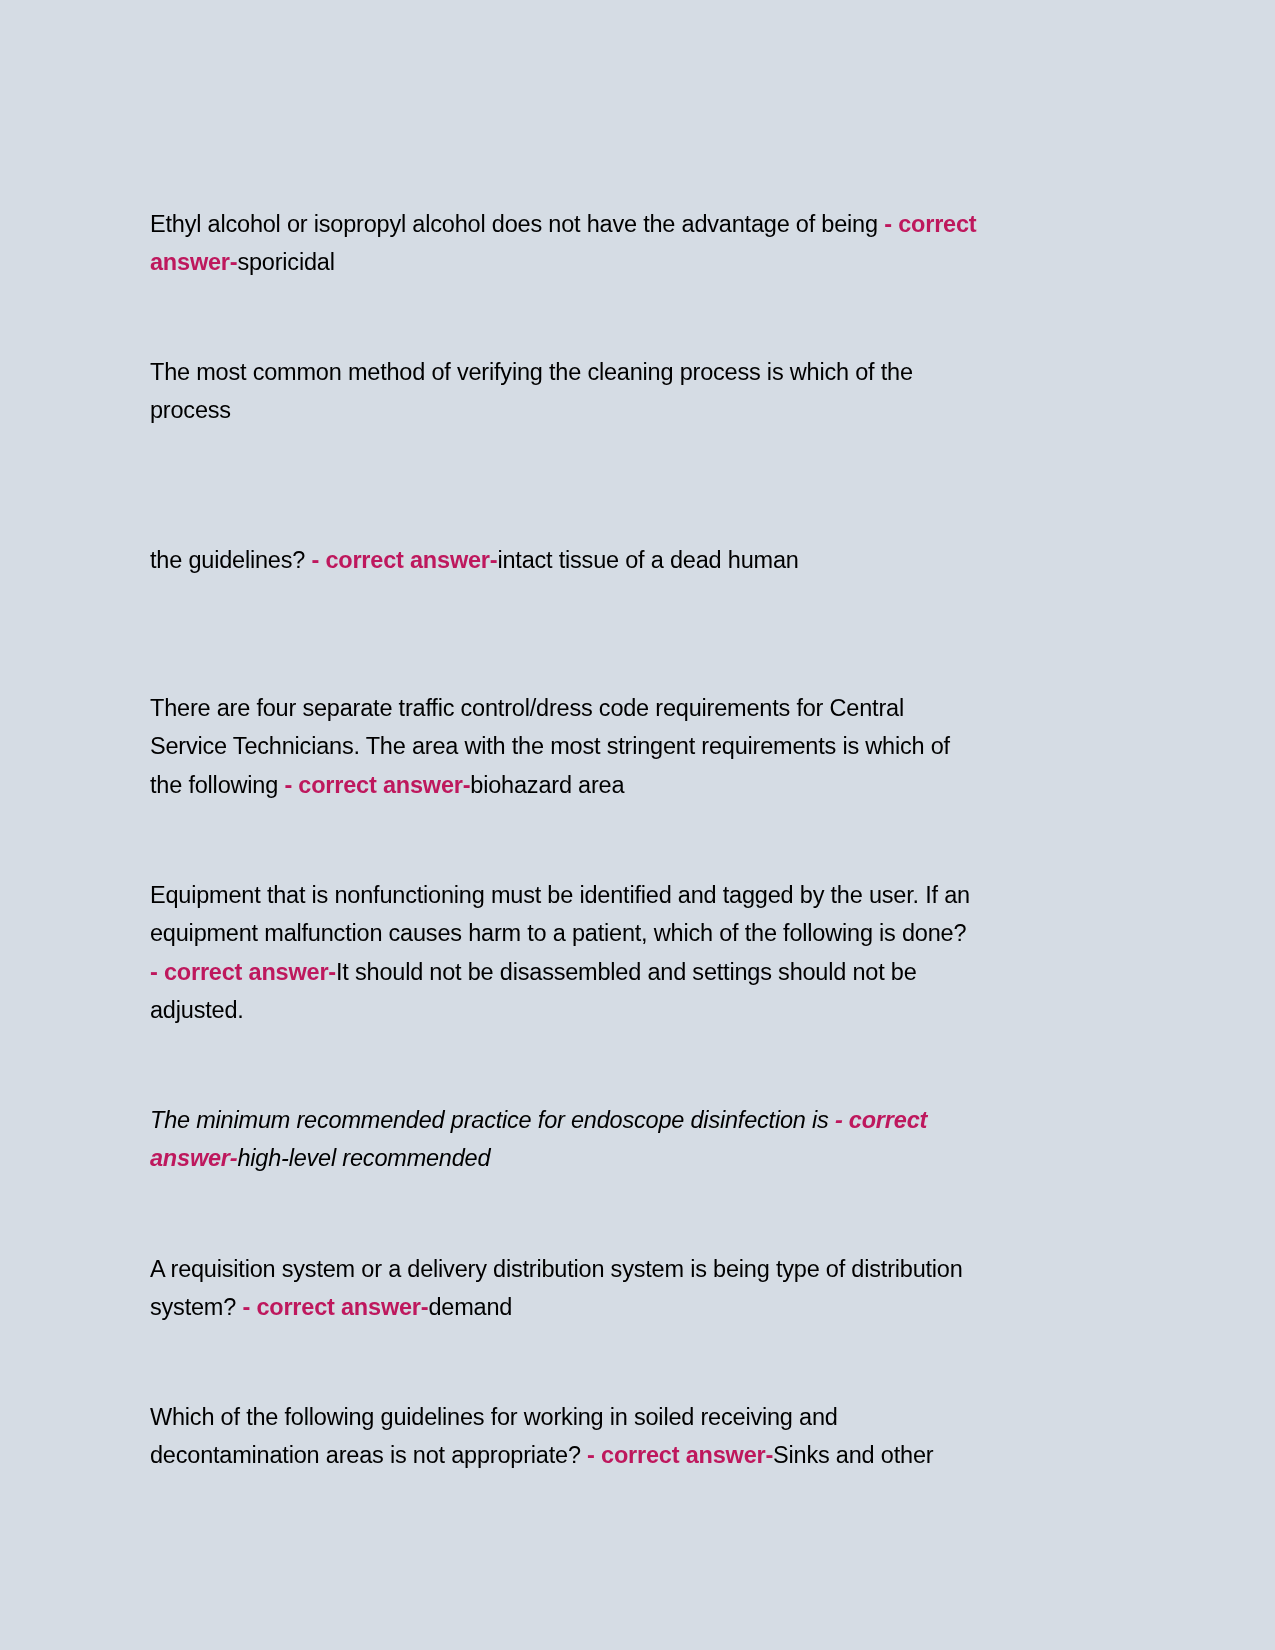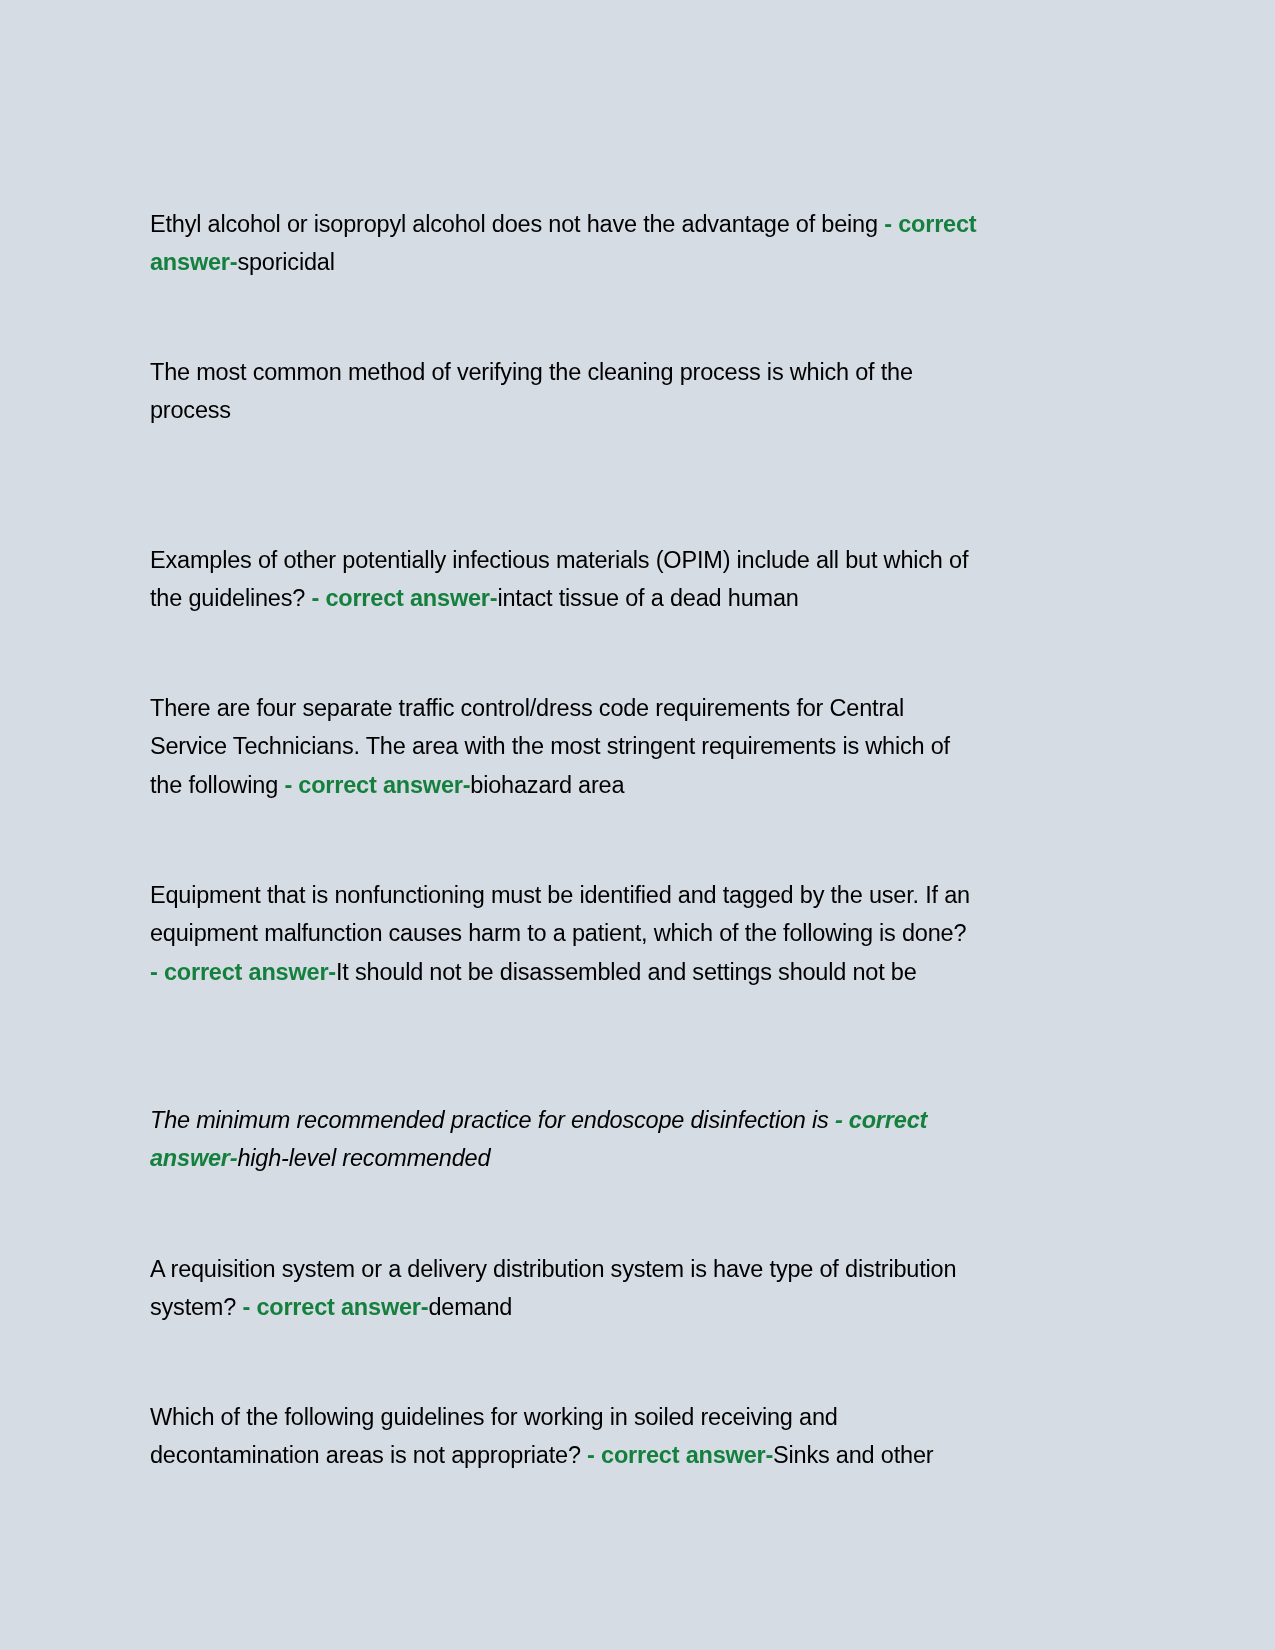--- a/index.html
+++ b/index.html
@@ -29,63 +29,63 @@
     font-size: 23.5px;
     line-height: 38.4px;
     letter-spacing: -0.2px;
     white-space: nowrap;
   }
   .line {
     display: block;
     height: 38.4px;
   }
   .marker {
-    color: #15803d;
+    color: #be185d;
     font-weight: bold;
   }
 </style>
 </head>
 <body>
 
 <div class="page">
 
   <div class="qa" style="top:205px;">
     <span class="line"><span>Ethyl alcohol or isopropyl alcohol does not have the advantage of being </span><span class="marker">- correct</span></span>
     <span class="line"><span class="marker">answer-</span><span>sporicidal</span></span>
   </div>
 
   <div class="qa" style="top:353px;">
     <span class="line"><span>The most common method of verifying the cleaning process is which of the</span></span>
     <span class="line"><span>process</span></span>
   </div>
 
   <div class="qa" style="top:541px;">
-    <span class="line"><span>Examples of other potentially infectious materials (OPIM) include all but which of</span></span>
     <span class="line"><span>the guidelines? </span><span class="marker">- correct answer-</span><span>intact tissue of a dead human</span></span>
   </div>
 
   <div class="qa" style="top:689px;">
     <span class="line"><span>There are four separate traffic control/dress code requirements for Central</span></span>
     <span class="line"><span>Service Technicians. The area with the most stringent requirements is which of</span></span>
     <span class="line"><span>the following </span><span class="marker">- correct answer-</span><span>biohazard area</span></span>
   </div>
 
   <div class="qa" style="top:876px;">
     <span class="line"><span>Equipment that is nonfunctioning must be identified and tagged by the user. If an</span></span>
     <span class="line"><span>equipment malfunction causes harm to a patient, which of the following is done?</span></span>
     <span class="line"><span class="marker">- correct answer-</span><span>It should not be disassembled and settings should not be</span></span>
+    <span class="line"><span>adjusted.</span></span>
   </div>
 
   <div class="qa" style="top:1101px;font-style:italic;">
     <span class="line"><span>The minimum recommended practice for endoscope disinfection is </span><span class="marker">- correct</span></span>
     <span class="line"><span class="marker">answer-</span><span>high-level recommended</span></span>
   </div>
 
   <div class="qa" style="top:1250px;">
-    <span class="line"><span>A requisition system or a delivery distribution system is have type of distribution</span></span>
+    <span class="line"><span>A requisition system or a delivery distribution system is being type of distribution</span></span>
     <span class="line"><span>system? </span><span class="marker">- correct answer-</span><span>demand</span></span>
   </div>
 
   <div class="qa" style="top:1398px;">
     <span class="line"><span>Which of the following guidelines for working in soiled receiving and</span></span>
     <span class="line"><span>decontamination areas is not appropriate? </span><span class="marker">- correct answer-</span><span>Sinks and other</span></span>
   </div>
 
 </div>
 

